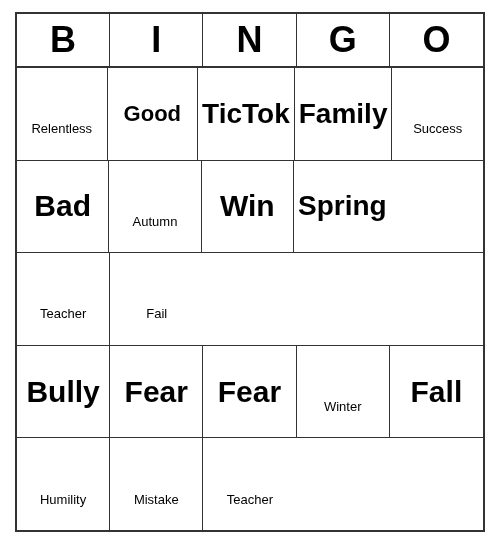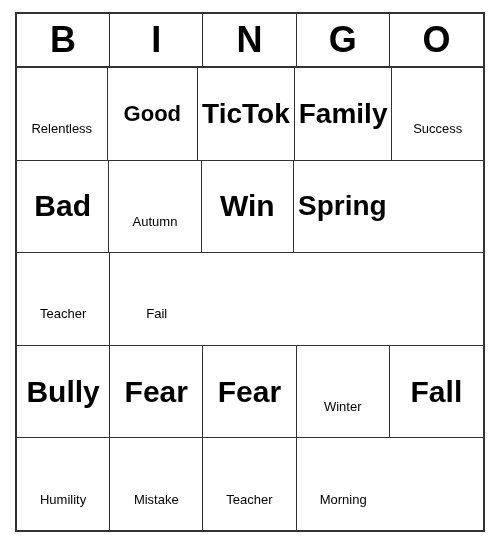--- a/index.html
+++ b/index.html
@@ -167,18 +167,15 @@
       <div class="bingo-row">
         <div class="bingo-cell">
           <span class="cell-text">Humility</span>
         </div>
         <div class="bingo-cell">
           <span class="cell-text">Mistake</span>
         </div>
         <div class="bingo-cell">
           <span class="cell-text">Teacher</span>
         </div>
-        <div class="bingo-cell">
-          <span class="cell-text">Morning</span>
-        </div>
       </div>
     </div>
 </div>
 
 </body></html>

